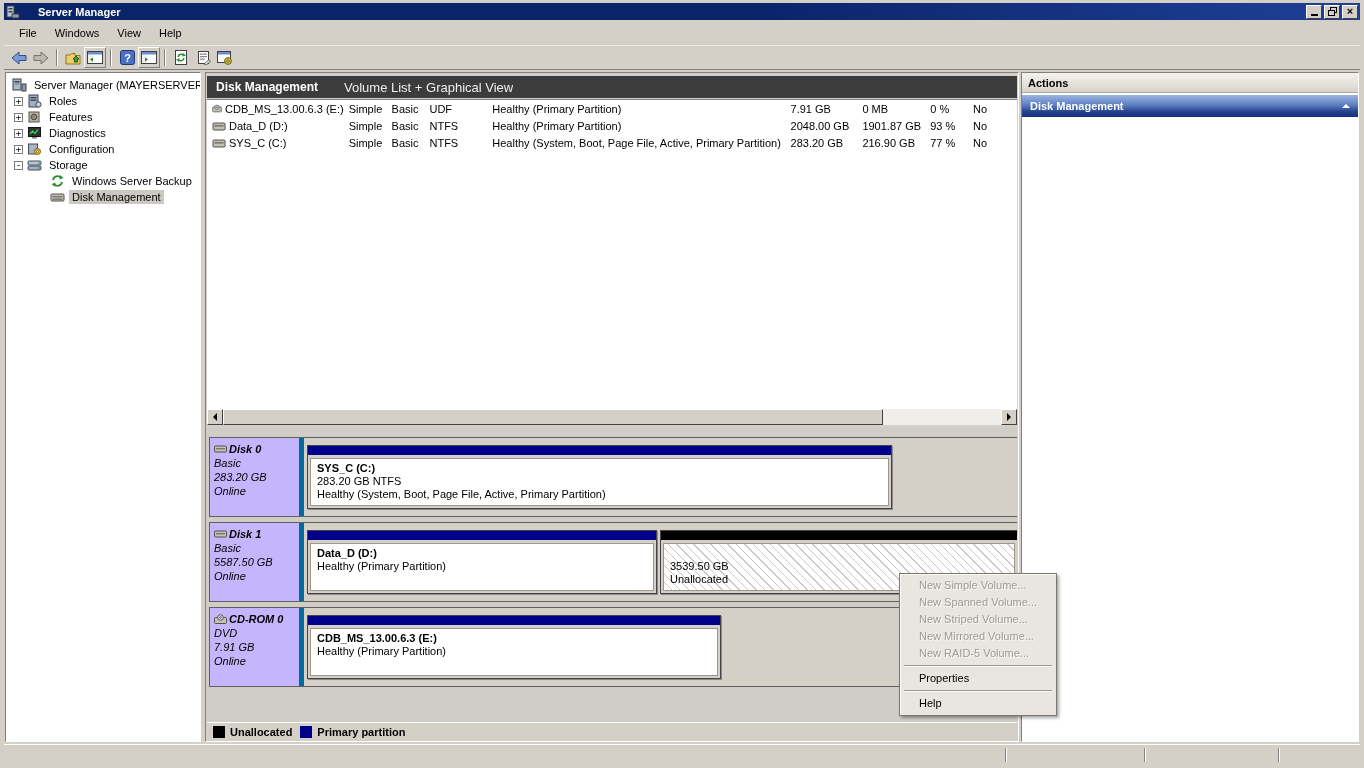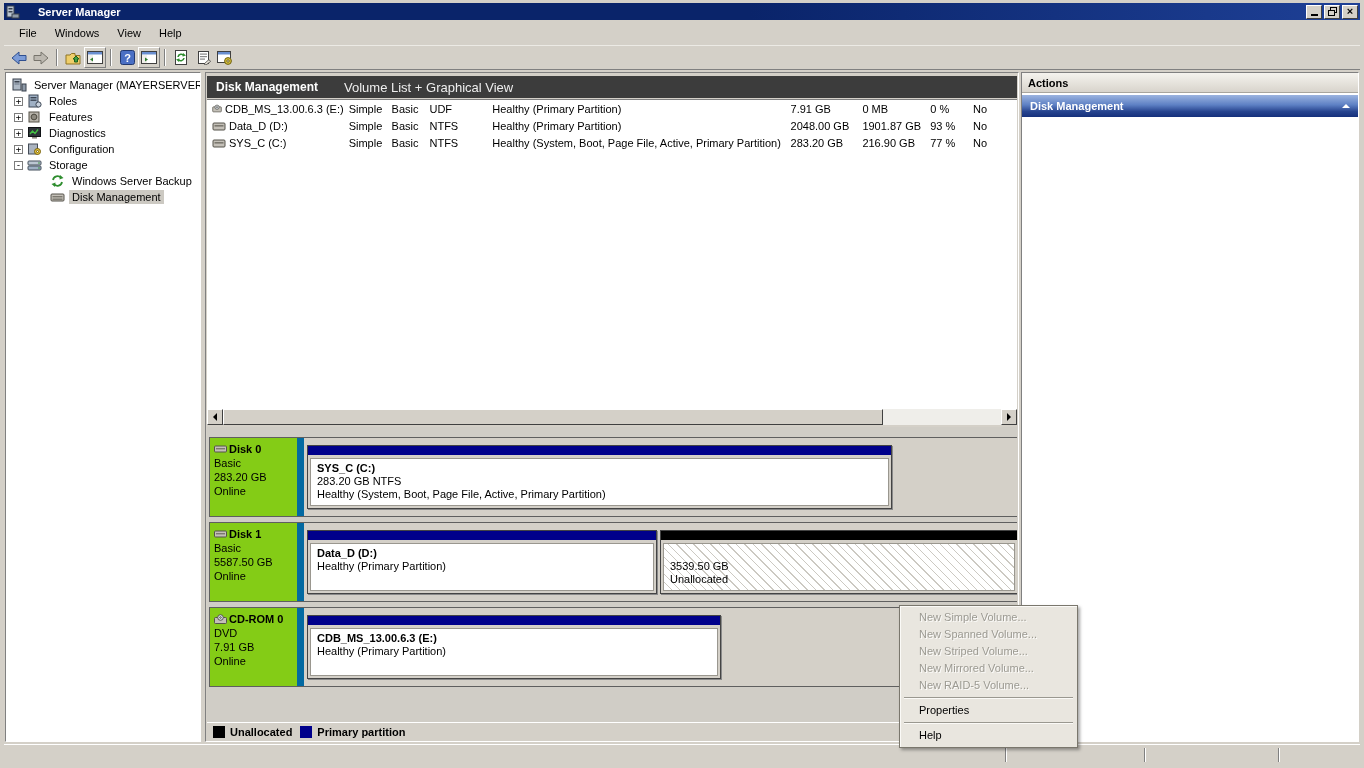--- a/index.html
+++ b/index.html
@@ -74,22 +74,22 @@
     display:flex; align-items:center; justify-content:center; flex:none; }
   .tri { width:0; height:0; }
   .tri.left  { border:4px solid transparent; border-right-color:#000; margin-left:-4px; }
   .tri.right { border:4px solid transparent; border-left-color:#000; margin-right:-4px; }
   .tri.up    { border:4px solid transparent; border-bottom-color:#000; margin-top:-4px; }
   .sthumb { height:16px; width:660px; background:#d4d0c8; border:1px solid; border-color:#fff #404040 #404040 #fff; }
 
   
   .gview { position:absolute; left:1px; right:1px; top:354px; bottom:19px; background:#d0cdc6; overflow:hidden; }
   .diskrow { position:absolute; left:2px; width:810px; height:80px; border:1px solid #5f5f5f; background:#d4d0c8; }
-  .dlabel { position:absolute; left:0; top:0; width:94px; height:78px; background:#84cc16;
-    border-right:7px solid #0369a1; padding:4px 2px 0 4px; line-height:14px; }
+  .dlabel { position:absolute; left:0; top:0; width:94px; height:78px; background:#c4b5fd;
+    border-right:5px solid #0369a1; padding:4px 2px 0 4px; line-height:14px;font-style:italic; }
   .dlabel .dname { font-weight:bold; display:flex; align-items:center; gap:2px; }
   .strip { position:absolute; top:7px; height:64px; border:1px solid #444; background:#d4d0c8;
     box-shadow:1px 1px 0 #8a8a8a; }
   .sbar { height:10px; border-bottom:1px solid #d4d0c8; }
   .sbar.primary { background:#00008b; }
   .sbar.unalloc { background:#000; }
   .sbody { position:absolute; left:2px; right:2px; top:12px; bottom:2px; background:#fff;
     border:1px solid #9a978f; padding:3px 0 0 6px; line-height:13px; white-space:nowrap; overflow:hidden; }
   .sbody.hatch { background:repeating-linear-gradient(45deg,#fff 0px,#fff 5px,#ccc9c2 5px,#ccc9c2 6px); }
   .sbody .ptitle { font-weight:bold; }
@@ -107,23 +107,23 @@
     border:1px solid; border-color:#808080 #fff #fff #808080; }
   .ahdr { height:20px; background:linear-gradient(#f5f3ee,#d8d4cc); border-bottom:1px solid #a9a69e;
     font-weight:bold; display:flex; align-items:center; padding-left:6px; }
   .asec { margin-top:2px; height:22px; background:linear-gradient(#9cb4e0,#5d80c4 45%,#27448f 75%,#15307c);
     color:#fff; font-weight:bold; display:flex; align-items:center; padding:0 8px; }
   .asec .tri.up { border-bottom-color:#fff; margin-left:auto; }
   .amore { height:18px; display:flex; align-items:center; padding:0 8px 0 18px; margin-top:8px; }
   .amore .tri.right { border-left-color:#000; margin-left:auto; }
 
   
-  .ctxmenu { position:absolute; left:897px; top:571px; width:179px; background:#e9e6df;
+  .ctxmenu { position:absolute; left:897px; top:571px; width:158px; background:#e9e6df;
     border:1px solid #7a776d; box-shadow:inset 1px 1px 0 #fbfaf7, 2px 2px 3px rgba(0,0,0,.35);
-    padding:3px 2px; z-index:50;margin-top:32px; }
+    padding:3px 2px; z-index:50; }
   .cmi { height:17px; line-height:17px; padding-left:17px; white-space:nowrap; }
   .cmi.disabled { color:#9c9a92; text-shadow:1px 1px 0 rgba(255,255,255,.85); }
   .csep { height:2px; border-top:1px solid #9a9890; border-bottom:1px solid #fbfaf7; margin:3px 2px; }
 
   
   .statusbar { position:absolute; left:2px; right:2px; bottom:2px; height:20px; background:#d4d0c8;
     border-top:1px solid #fff; }
   .sdiv { position:absolute; top:3px; height:14px; width:2px; border-left:1px solid #808080; border-right:1px solid #fff; }
 </style>
 </head>

